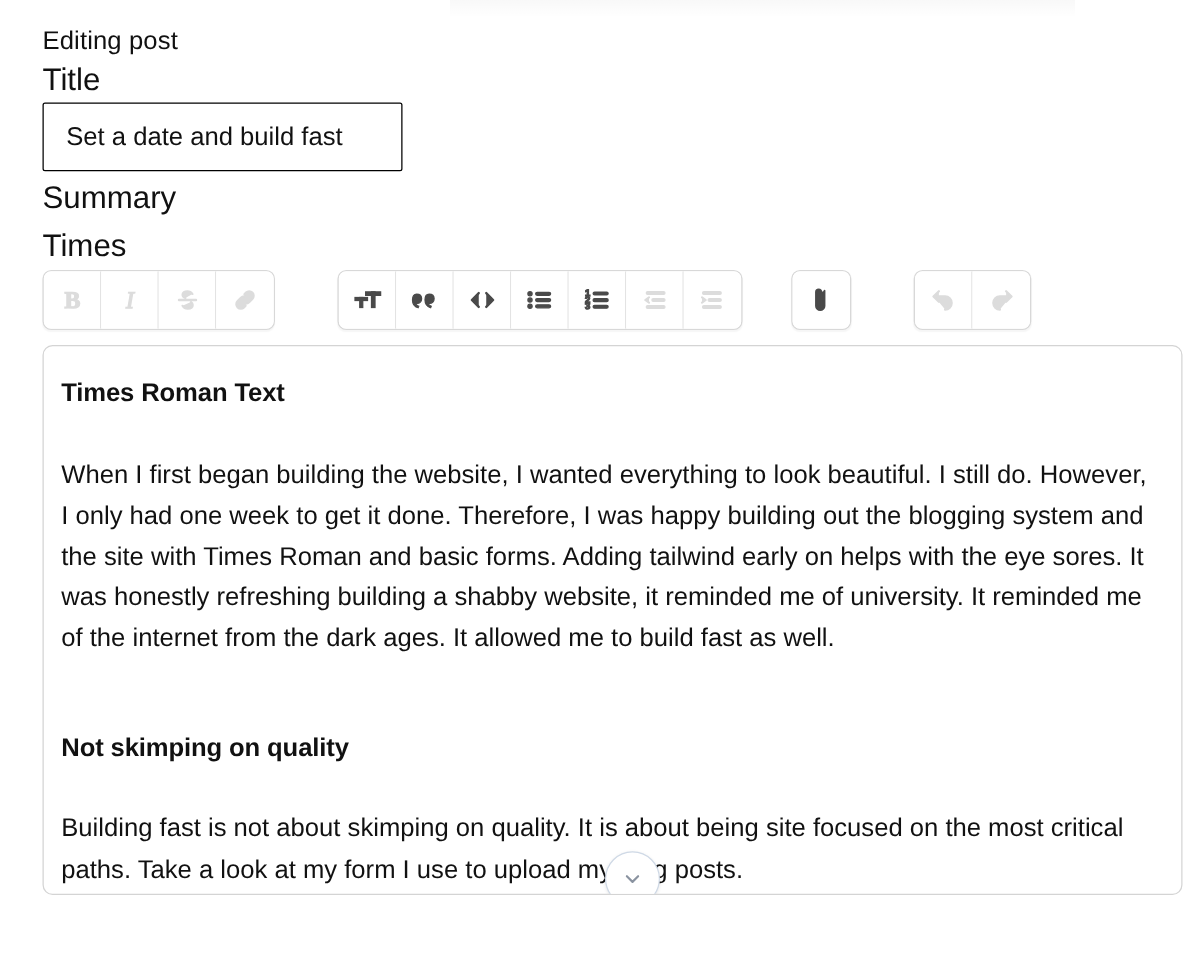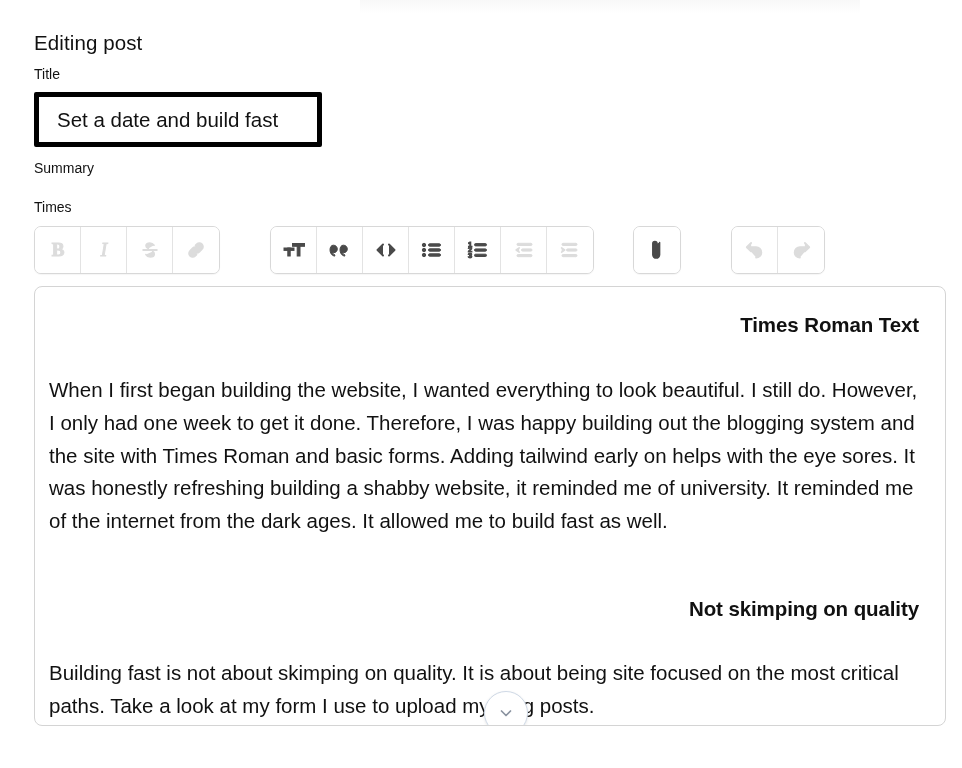--- a/index.html
+++ b/index.html
@@ -28,44 +28,44 @@
     position: absolute;
     top: 0;
     left: 360px;
     width: 500px;
     height: 14px;
     background: linear-gradient(to bottom, rgba(0,0,0,0.028), rgba(0,0,0,0));
     pointer-events: none;
   }
 
   .form {
-    padding: 30px 0 0 34px;
+    padding: 20px 0 0 34px;
   }
 
   .editing-title {
     font-size: 20.5px;
     line-height: 26px;
     color: #111111;
     letter-spacing: 0.1px;
     margin: 0 0 6px 0;
   }
 
   .field-label {
-    font-size: 14px;
+    font-size: 25px;
     line-height: 25px;
     color: #111111;
     margin: 0 0 5px 0;
   }
 
   .text-input {
     display: block;
     box-sizing: border-box;
     width: 288px;
     height: 55px;
-    border: 5px solid #000000;
+    border: 1px solid #000000;
     border-radius: 2px;
     background: #ffffff;
     font-family: "Liberation Sans", sans-serif;
     font-size: 20.5px;
     color: #111111;
     padding: 0 8px 0 18px;
     outline: none;
     text-overflow: clip;
     white-space: nowrap;
     overflow: hidden;
@@ -129,21 +129,20 @@
     font-size: 20.5px;
     line-height: 32.8px;
     color: #111111;
   }
   .doc h3 {
     font-size: 20.5px;
     line-height: 30px;
     font-weight: bold;
     margin: 9px 0 0 0;
     letter-spacing: -0.1px;
-    text-align: right;
   }
   .doc p {
     margin: 34px 0 0 0;
   }
   .doc p.tight { margin-top: 33px; }
 
   
   .scroll-chevron {
     position: absolute;
     left: 449px;

